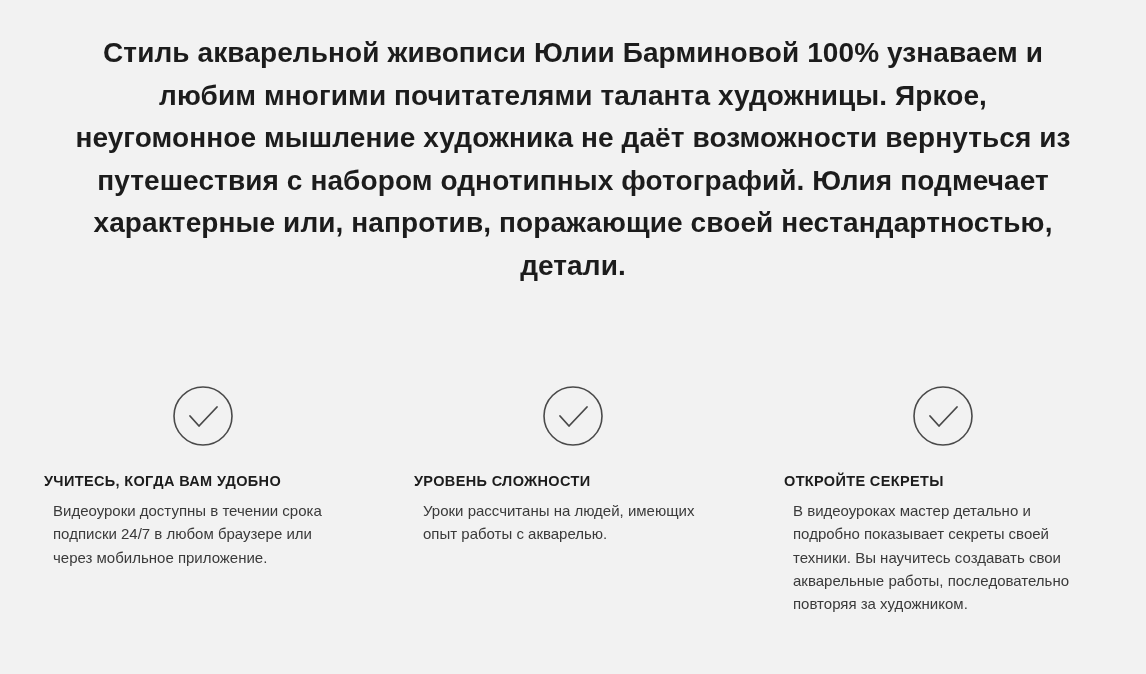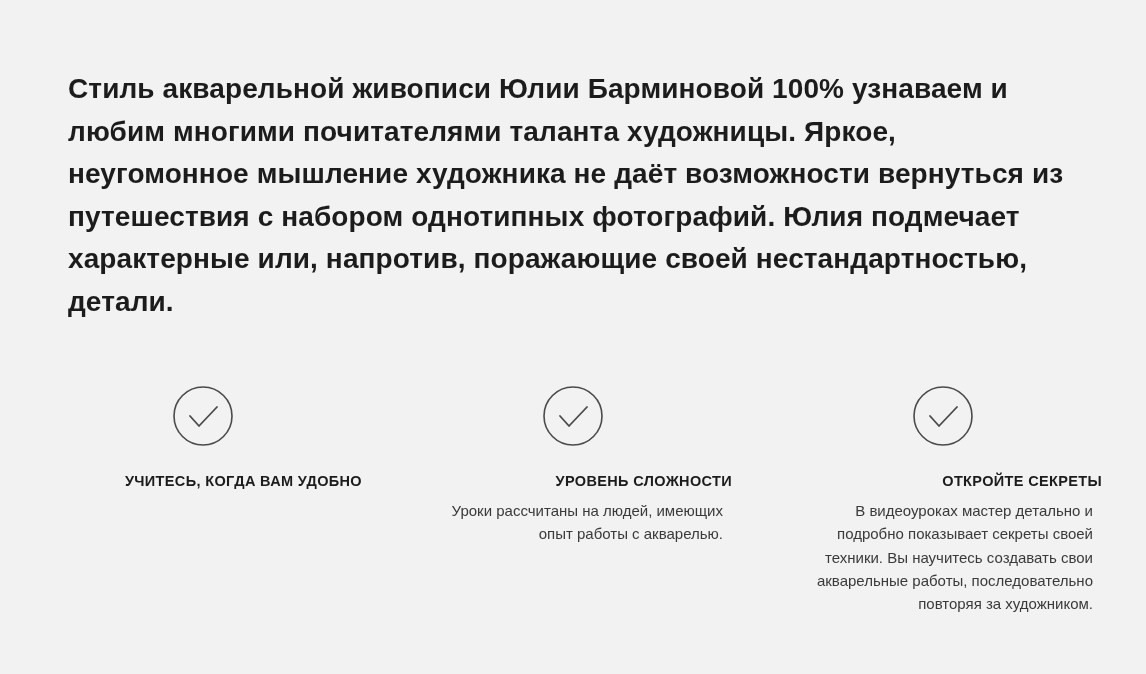--- a/index.html
+++ b/index.html
@@ -14,21 +14,22 @@
     color: #1a1a1a;
     overflow: hidden;
   }
   .page {
     width: 1146px;
     height: 674px;
     position: relative;
     box-sizing: border-box;
   }
   .intro {
-    padding: 68px 60px 0 60px;
+    padding: 32px 60px 0 60px;
+    text-align: center;
   }
   .intro-text {
     font-size: 28px;
     line-height: 1.52;
     font-weight: 700;
     color: #1c1c1c;
     letter-spacing: 0.1px;
     margin: 0 auto;
     max-width: 1010px;
   }
@@ -36,21 +37,21 @@
     display: flex;
     position: absolute;
     top: 385px;
     left: 0;
     width: 1146px;
     box-sizing: border-box;
     padding: 0 18px;
   }
   .feature {
     flex: 1 1 33.33%;
-    text-align: right;
+    text-align: left;
     padding: 0 26px;
     box-sizing: border-box;
   }
   .check-wrap {
     height: 66px;
     display: flex;
     align-items: flex-start;
     justify-content: center;
   }
   .check-icon {
@@ -85,20 +86,21 @@
   <div class="features">
 
     <div class="feature">
       <div class="check-wrap">
         <svg class="check-icon" width="62" height="62" viewBox="0 0 62 62">
           <circle cx="31" cy="31" r="29" fill="none" stroke="#4a4a4a" stroke-width="1.6"></circle>
           <polyline points="18,31 27,41 45,22" fill="none" stroke="#4a4a4a" stroke-width="1.8" stroke-linecap="round" stroke-linejoin="round"></polyline>
         </svg>
       </div>
       <div class="feature-title">УЧИТЕСЬ, КОГДА ВАМ УДОБНО</div>
+      <div class="feature-desc">Видеоуроки доступны в течении срока подписки 24/7 в любом браузере или через мобильное приложение.</div>
     </div>
 
     <div class="feature">
       <div class="check-wrap">
         <svg class="check-icon" width="62" height="62" viewBox="0 0 62 62">
           <circle cx="31" cy="31" r="29" fill="none" stroke="#4a4a4a" stroke-width="1.6"></circle>
           <polyline points="18,31 27,41 45,22" fill="none" stroke="#4a4a4a" stroke-width="1.8" stroke-linecap="round" stroke-linejoin="round"></polyline>
         </svg>
       </div>
       <div class="feature-title">УРОВЕНЬ СЛОЖНОСТИ</div>

